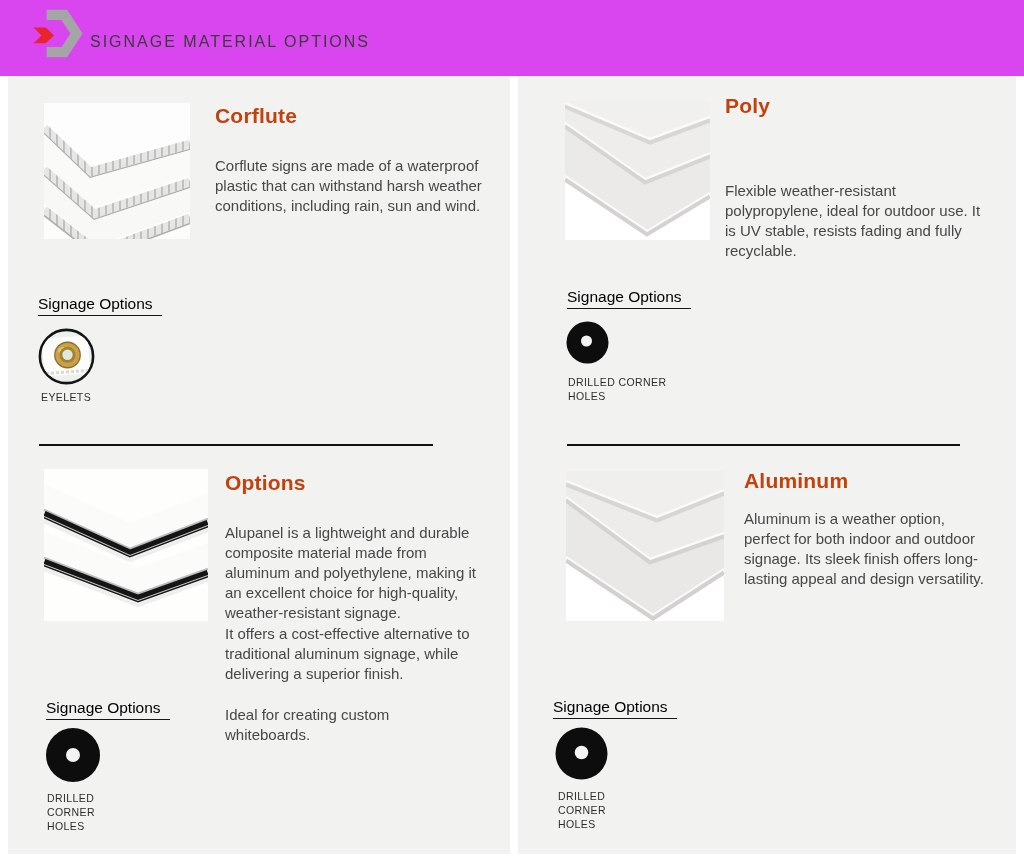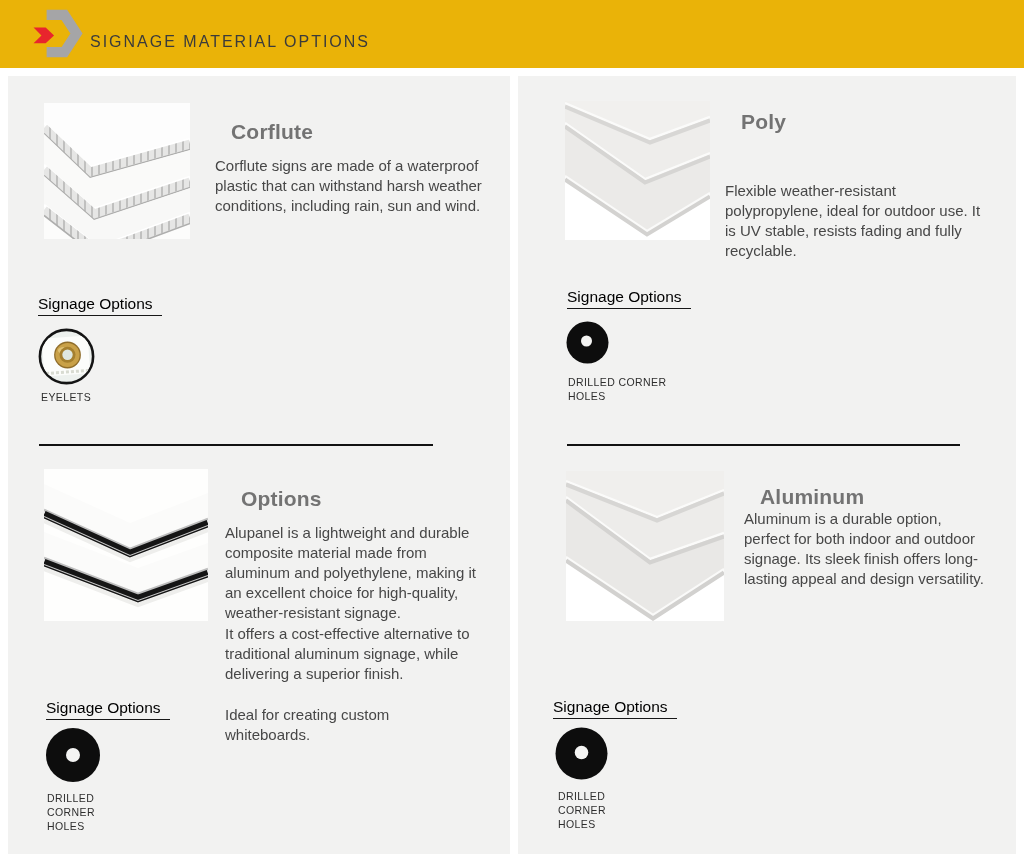--- a/index.html
+++ b/index.html
@@ -3,34 +3,34 @@
 <meta charset="utf-8">
 <style>
   html,body{margin:0;padding:0;}
   body{
     width:1024px;height:862px;background:#ffffff;
     font-family:"Liberation Sans", sans-serif;
     position:relative;overflow:hidden;color:#454545;
   }
   .abs{position:absolute;}
   
-  .header{position:absolute;left:0;top:0;width:1024px;height:68px;background:#eab308;}
+  .header{position:absolute;left:0;top:0;width:1024px;height:76px;background:#d946ef;}
   .logo{position:absolute;left:27px;top:6px;width:56px;height:56px;}
   .header-title{
     position:absolute;left:90px;top:33px;margin:0;
     font-size:16px;font-weight:500;letter-spacing:2px;color:#3b3b3b;
   }
   
   .panel{position:absolute;top:76px;height:778px;background:#f2f2f1;}
   .panel-left{left:8px;width:502px;}
   .panel-right{left:518px;width:498px;}
   
   .material-photo{position:absolute;overflow:hidden;}
   .material-photo svg{display:block;width:100%;height:100%;}
-  .card-title{margin:16px;font-size:21px;font-weight:700;color:#737373;letter-spacing:.2px;}
+  .card-title{margin:0;font-size:21px;font-weight:700;color:#c2410c;letter-spacing:.2px;}
   .body-text{margin:0;font-size:15px;line-height:20px;color:#474747;}
   .options-heading{
     display:inline-block;font-size:15.5px;color:#000000;
     border-bottom:1.5px solid #171717;padding:0 9px 2px 0;
   }
   .option-label{
     font-size:10.5px;line-height:14px;letter-spacing:.4px;color:#2e2e2e;
   }
   .divider{position:absolute;height:2px;background:#121212;}
   .opt-icon{position:absolute;}
@@ -171,21 +171,21 @@
       <path d="M0,89.5 L87,147.5 L158,101.5" fill="none" stroke="#d2d1cf" stroke-width="4.2"></path>
       <polygon points="0,26 84,88 158,62 158,0 0,0" fill="#edecea"></polygon>
       <path d="M0,26 L84,88 L158,62" fill="none" stroke="#fbfbfa" stroke-width="2.4"></path>
       <path d="M0,29.5 L84,91.5 L158,65.5" fill="none" stroke="#d4d3d1" stroke-width="4.2"></path>
       <polygon points="0,10 91,46 158,19 158,0 0,0" fill="#f0efed"></polygon>
       <path d="M0,10 L91,46 L158,19" fill="none" stroke="#fbfbfa" stroke-width="2.4"></path>
       <path d="M0,13.5 L91,49.5 L158,22.5" fill="none" stroke="#d7d6d4" stroke-width="4.2"></path>
     </svg>
   </div>
   <h2 class="card-title abs" style="left:226px;top:393px;">Aluminum</h2>
-  <p class="body-text abs" style="left:226px;top:433px;width:240px;">Aluminum is a durable option, perfect for both indoor and outdoor signage. Its sleek finish offers long-lasting appeal and design versatility.</p>
+  <p class="body-text abs" style="left:226px;top:433px;width:240px;">Aluminum is a weather option, perfect for both indoor and outdoor signage. Its sleek finish offers long-lasting appeal and design versatility.</p>
   <div class="abs" style="left:35px;top:622px;">
     <span class="options-heading">Signage Options</span>
   </div>
   <div class="opt-icon" style="left:37px;top:651px;width:53px;height:53px;">
     <svg viewBox="0 0 53 53" aria-hidden="true">
       <circle cx="26.5" cy="26.5" r="26" fill="#0d0d0d"></circle>
       <circle cx="26.5" cy="25.5" r="6.8" fill="#f4f4f3"></circle>
     </svg>
   </div>
   <div class="option-label abs" style="left:40px;top:713px;width:64px;">DRILLED CORNER HOLES</div>

